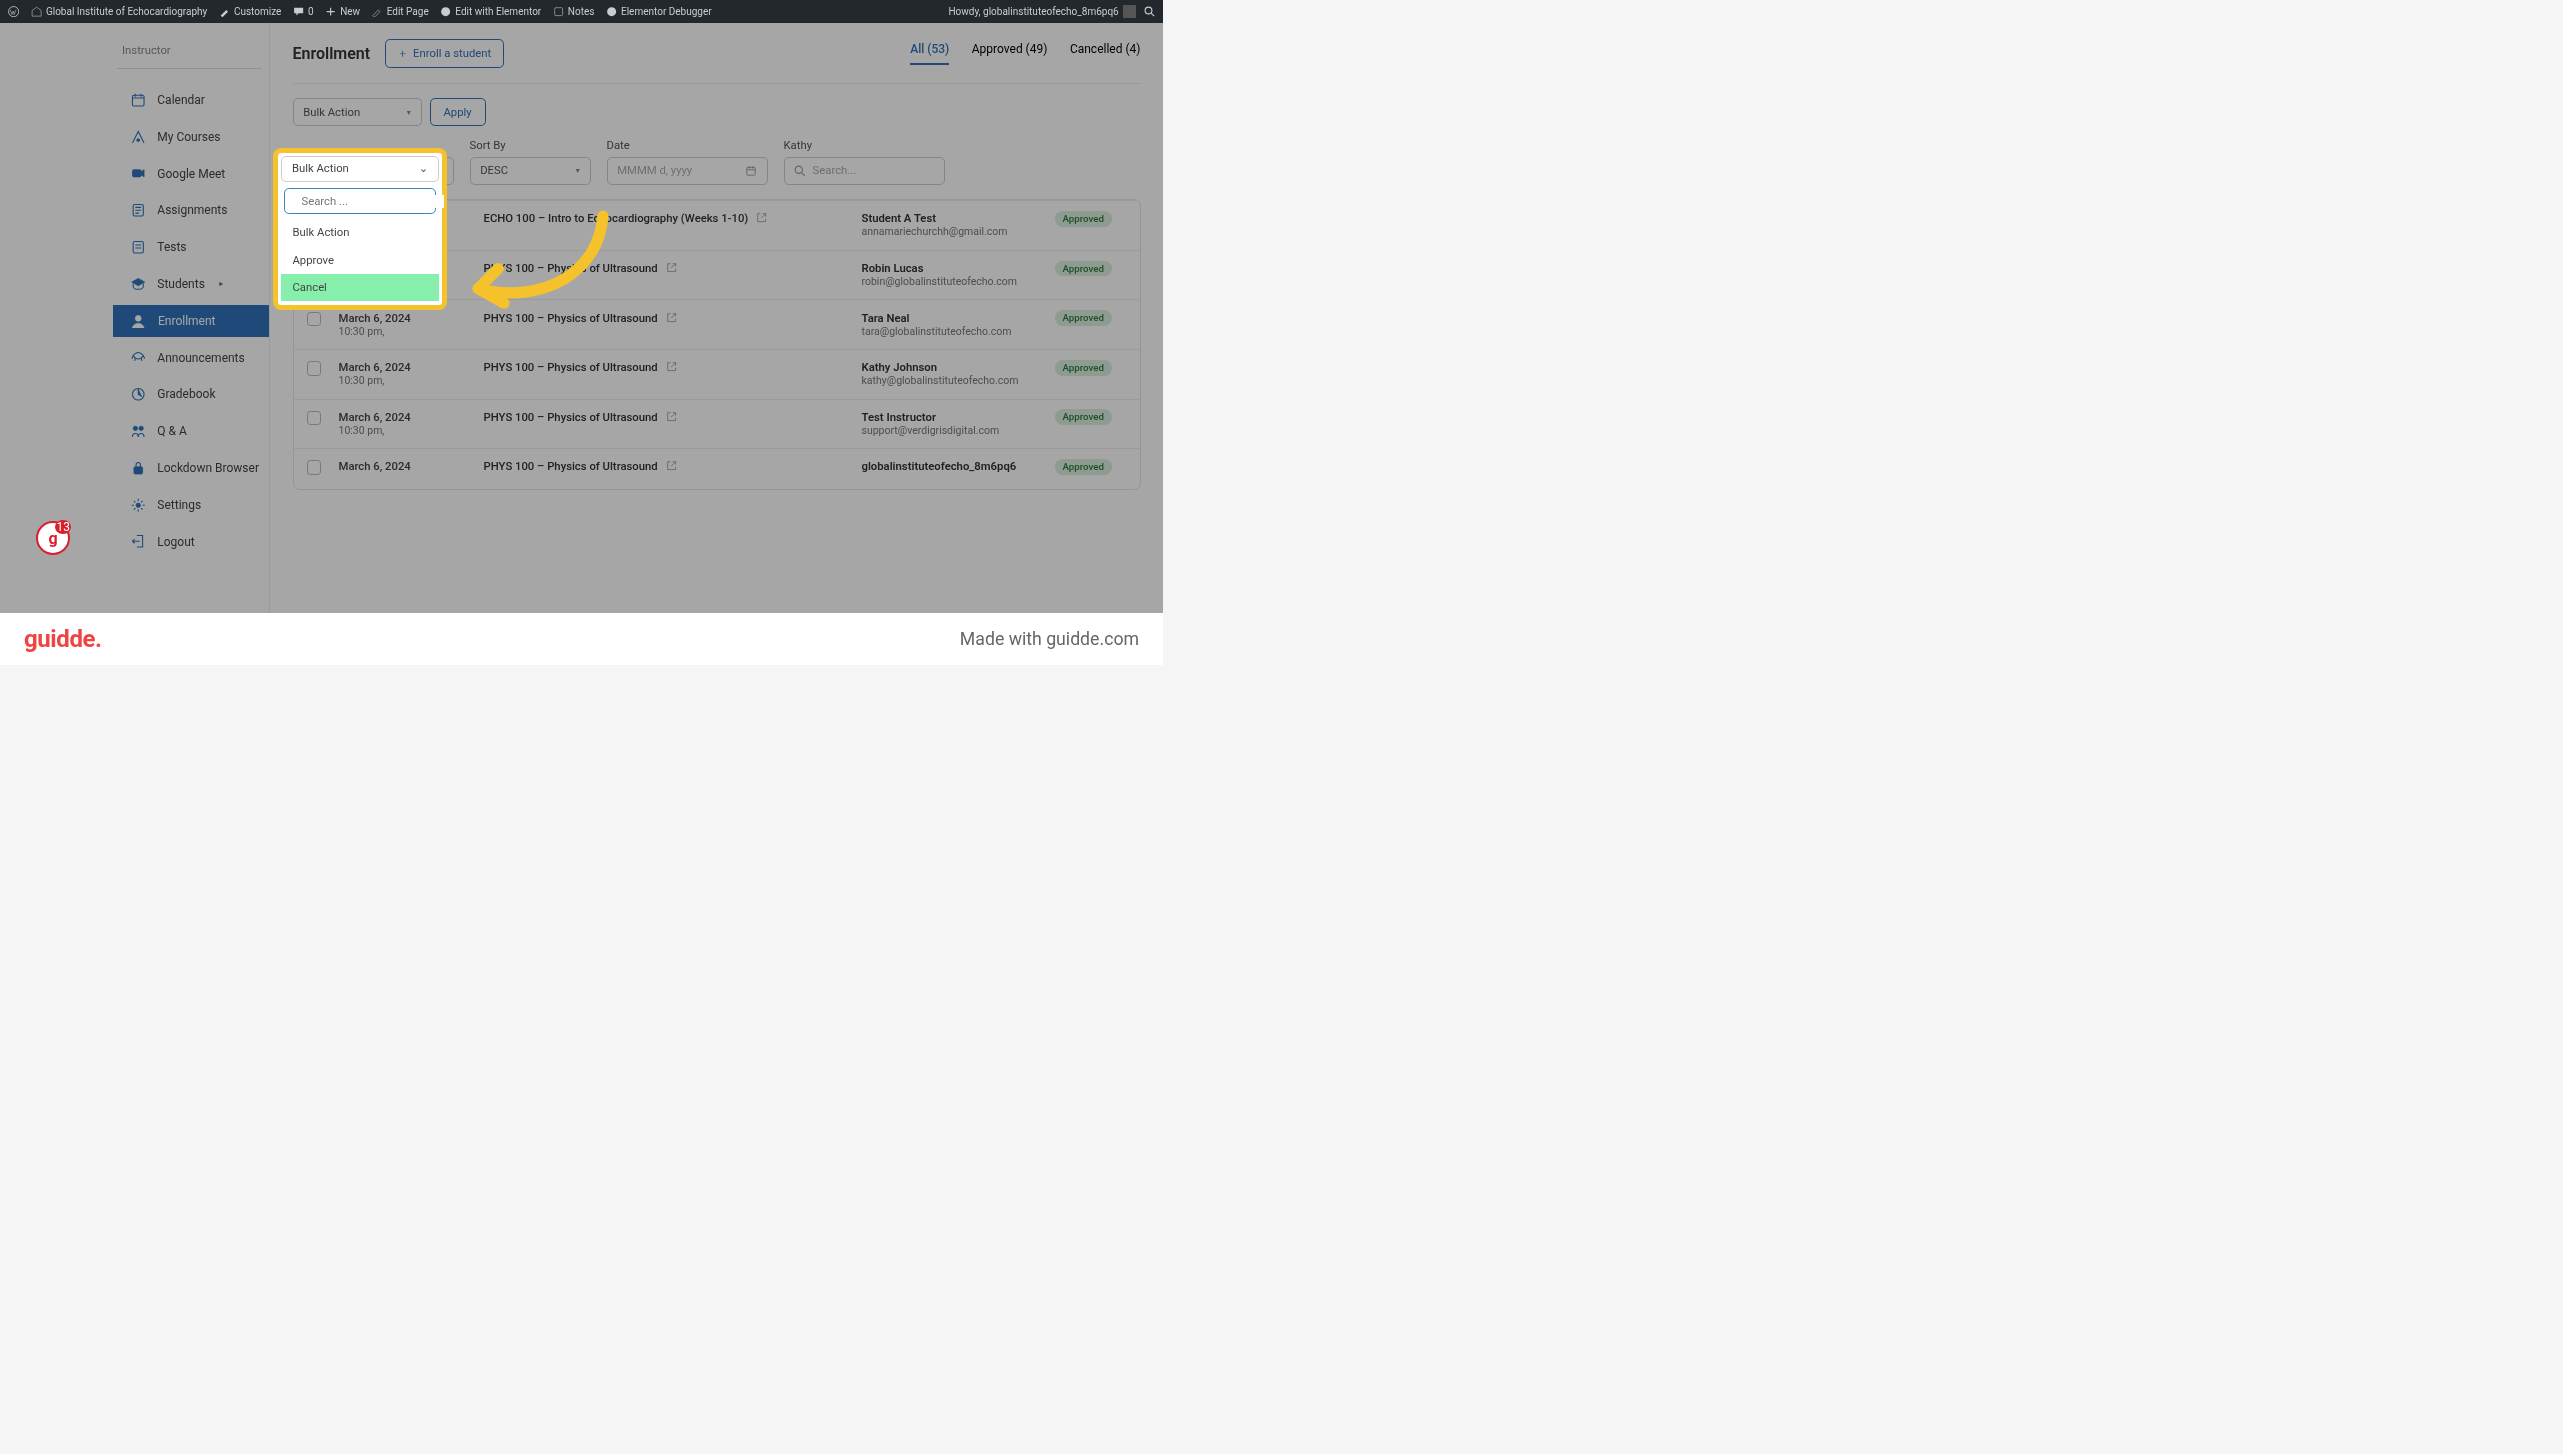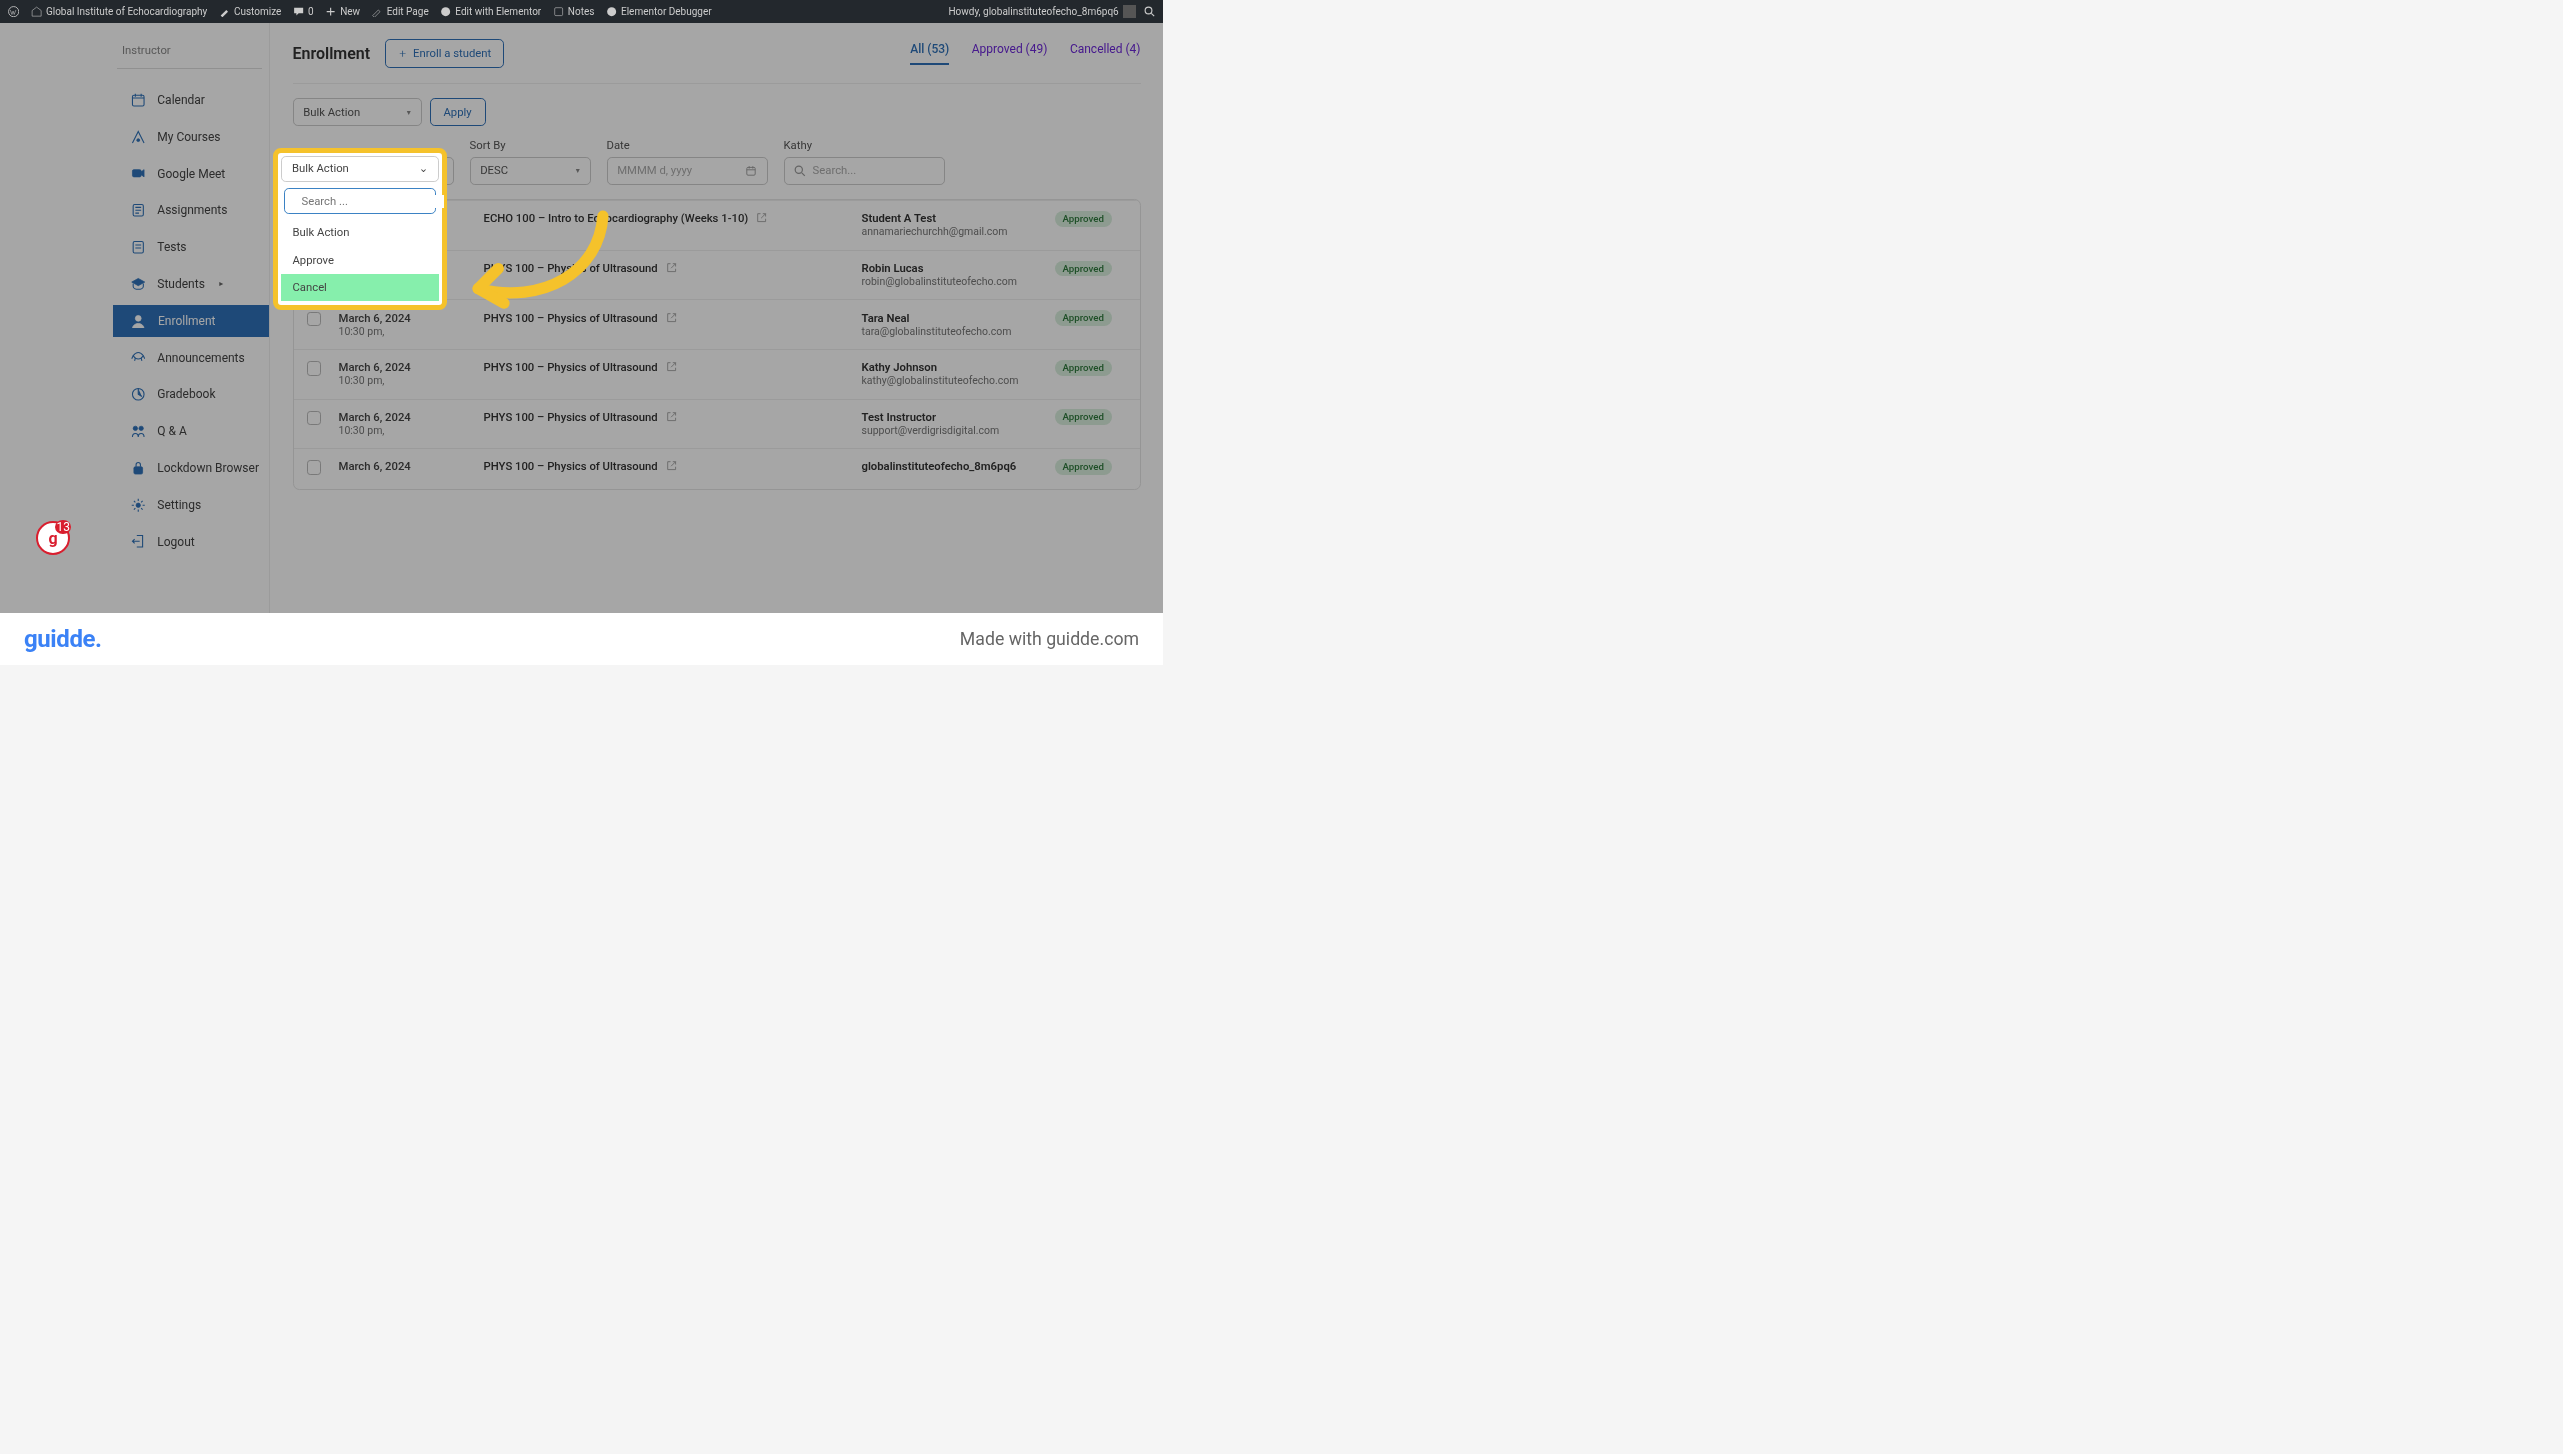--- a/index.html
+++ b/index.html
@@ -29,21 +29,21 @@
 .sidebar-item.active .icon svg { fill: #fff; stroke: #fff; }
 .chev { margin-left: 3.2px; font-size: 8px; color: #666; }
 
 
 .content { flex: 1; padding: 16px 22.5px; background: #fff; overflow: hidden; position: relative;}
 .page-header { display: flex; align-items: center; justify-content: space-between; border-bottom: 0.8px solid #eee; padding-bottom: 14.5px; margin-bottom: 14.5px; }
 .page-title-wrap { display: flex; align-items: center; gap: 14.5px; }
 .page-title { font-size: 16px; font-weight: 600; color: #333; }
 .enroll-btn { border: 0.8px solid #2f71b8; color: #2f71b8; background: #fff; border-radius: 4.8px; padding: 6.4px 11.3px; font-size: 11.3px; display: flex; align-items: center; gap: 4.8px; cursor: pointer; }
 .tabs { display: flex; gap: 22.5px; }
-.tab { color: #6d28d9; font-size: 12px; padding-bottom: 6.4px; cursor: pointer; }
+.tab { color: #000000; font-size: 12px; padding-bottom: 6.4px; cursor: pointer; }
 .tab.active { color: #2f71b8; border-bottom: 2.4px solid #2f71b8; font-weight: 500; }
 
 
 .filters { display: flex; gap: 16px; margin-bottom: 14.5px; align-items: flex-end; }
 .filter-group { display: flex; flex-direction: column; gap: 4.8px; }
 .filter-label { font-size: 11.3px; color: #555; }
 .select-box, .input-box { border: 0.8px solid #ccc; border-radius: 4.8px; padding: 6.4px 9.7px; font-size: 11.3px; color: #555; background: #fff; display: flex; align-items: center; justify-content: space-between; min-width: 121px; }
 .select-box .chev-down { font-size: 8px; color: #888; }
 .apply-btn { border: 0.8px solid #2f71b8; color: #2f71b8; background: #fff; border-radius: 4.8px; padding: 6.4px 13px; font-size: 11.3px; cursor: pointer; }
 .bulk-row { display: flex; gap: 8px; align-items: center; margin-bottom: 13px;}
@@ -80,21 +80,21 @@
 .dd-search { border: 0.8px solid #3b82c4; border-radius: 4.8px; padding: 5.6px 9.7px; display: flex; align-items: center; gap: 6.4px; margin: 3.2px 3.2px 4.8px 3.2px; }
 .dd-search input { border: none; outline: none; font-size: 11.3px; flex: 1; color: #888; }
 .dd-opt { padding: 7.2px 11.3px; font-size: 11.3px; color: #444; cursor: pointer; }
 .dd-opt.hover { background: #86efac; }
 
 
 .arrow-svg { position: absolute; left: 446px; top: 185px; width: 177px; height: 113px; z-index: 18; }
 
 
 .footer { position: absolute; bottom: 0; left: 0; right: 0; height: 52px; background: #fff; display: flex; align-items: center; justify-content: space-between; padding: 0 24px; }
-.guidde-logo { color: #3b82f6; font-size: 24px; font-weight: 700; letter-spacing: -0.4px; }
+.guidde-logo { color: #ef4444; font-size: 24px; font-weight: 700; letter-spacing: -0.4px; }
 .guidde-made { color: #666; font-size: 17.7px; }
 
 
 .g-bubble { position: absolute; left: 36px; bottom: 58px; width: 34px; height: 34px; border-radius: 50%; background: #fff; border: 2.4px solid #d91e2e; display: flex; align-items: center; justify-content: center; z-index: 30;}
 .g-bubble .gtxt { color: #d91e2e; font-weight: 700; font-size: 16px; }
 .g-bubble .count { position: absolute; top: -3.2px; right: -3.2px; background: #d91e2e; color: #fff; border-radius: 50%; width: 16px; height: 14.5px; font-size: 12px; display: flex; align-items: center; justify-content: center; }
 
 .search-icon-svg { width:12px; height:12px; stroke:#999; fill:none; stroke-width:2; }
 .cal-icon-svg { width:12px; height:12px; stroke:#999; fill:none; stroke-width:1.5; }
 .sort-icon { font-size:8.8px; }

